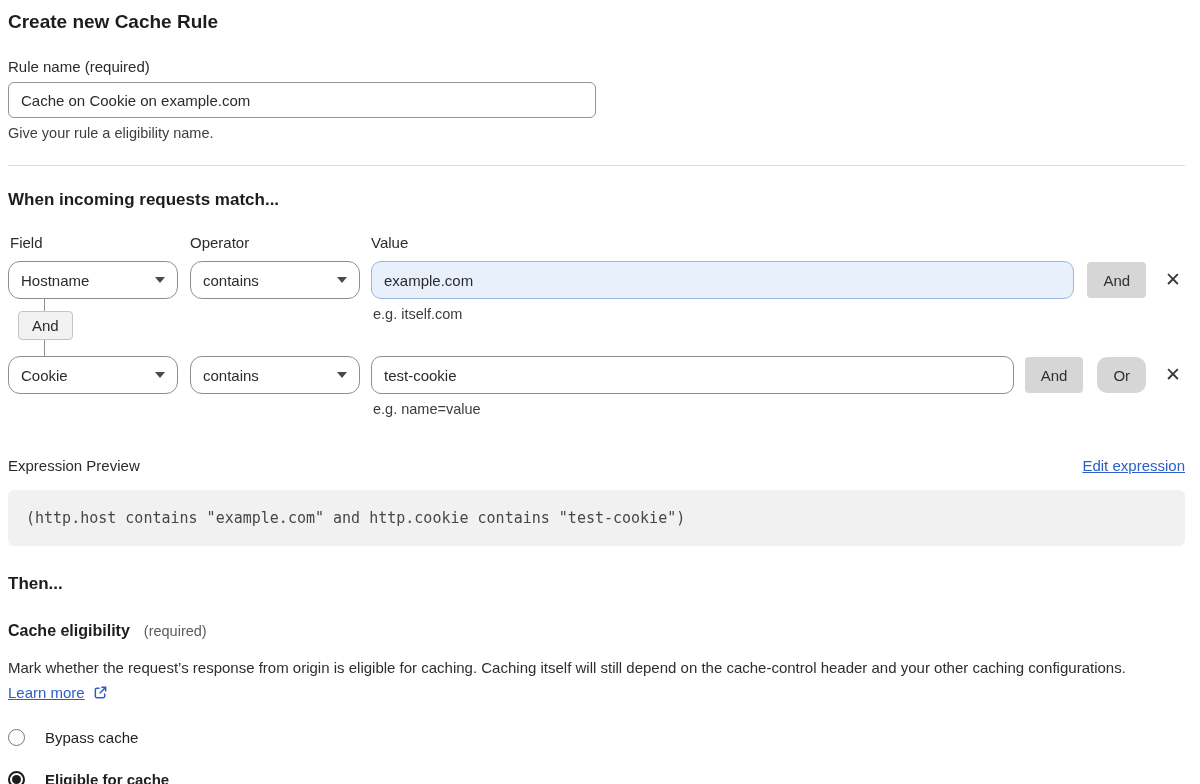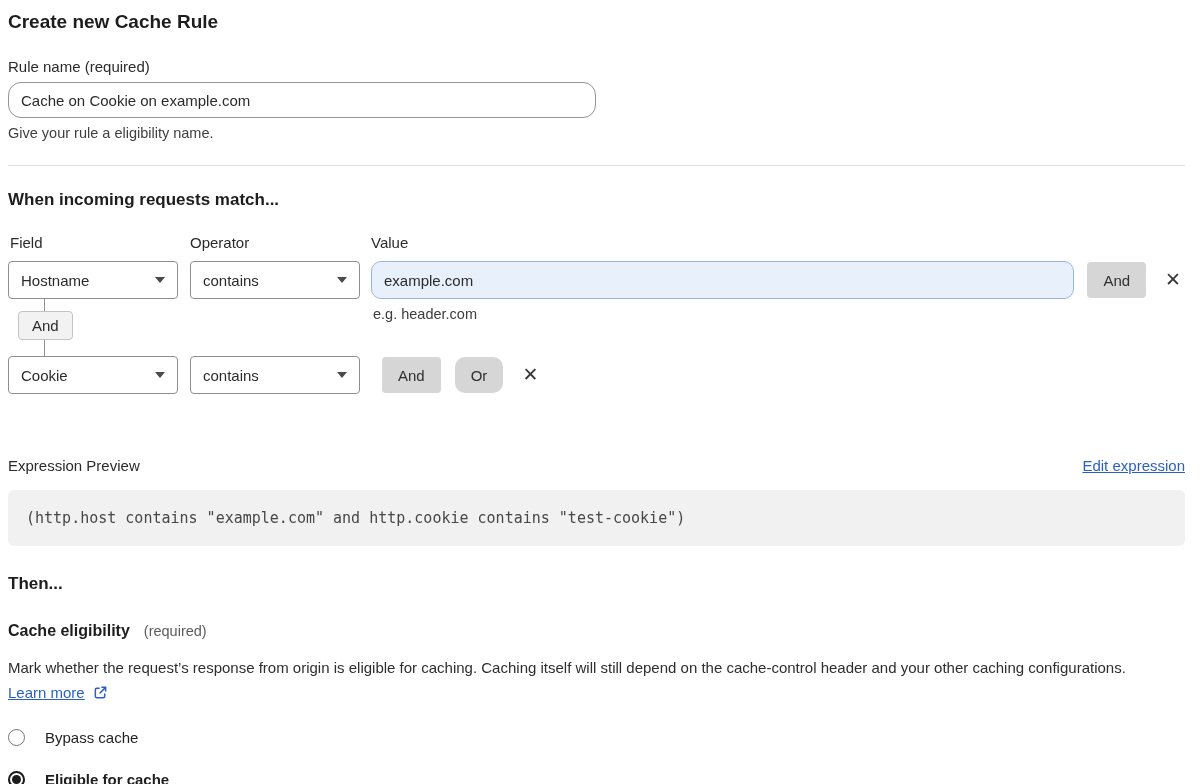--- a/index.html
+++ b/index.html
@@ -13,36 +13,36 @@
     overflow: hidden;
   }
   h1.page-title {
     font-size: 19px; font-weight: bold; color: #1d1d1d;
     margin: 2px 0 0 0; line-height: 24px;
   }
   .form-label { display: block; margin-top: 24px; font-size: 15px; color: #2b2b2b; }
   .rule-name-input {
     display: block; margin-top: 7px;
     width: 588px; height: 36px;
-    border: 1px solid #949494; border-radius: 13px;
+    border: 1px solid #949494; border-radius: 6px;
     padding: 0 12px; font-size: 15px; color: #2b2b2b;
     font-family: "Liberation Sans", sans-serif;
     background: #fff; outline: none;
   }
   .help-text { margin-top: 7px; font-size: 14.5px; color: #3f3f3f; }
   hr.section-divider { border: none; border-top: 1px solid #dcdcdc; margin: 24px 0 0 0; }
   h2.section-heading { font-size: 17px; font-weight: bold; color: #1d1d1d; margin: 24px 0 0 0; }
   .col-labels { display: flex; margin: 24px 0 10px 0; font-size: 15px; color: #2b2b2b; }
   .col-labels .cl-field { width: 182px; padding-left: 2px; }
   .col-labels .cl-operator { width: 181px; }
   .cond-row { display: flex; align-items: flex-start; }
   .select-box {
     display: flex; justify-content: space-between; align-items: center;
     width: 170px; height: 38px; flex: none;
-    border: 1px solid #8f8f8f; border-radius: 4px;
+    border: 1px solid #8f8f8f; border-radius: 12px;
     padding: 0 12px; background: #fff; cursor: pointer;
     font-size: 15px; color: #2b2b2b;
   }
   .select-field { margin-right: 12px; }
   .select-operator { margin-right: 11px; }
   .caret {
     width: 0; height: 0;
     border-left: 5px solid transparent; border-right: 5px solid transparent;
     border-top: 6px solid #4a4a4a;
   }
@@ -127,39 +127,43 @@
   <div class="select-box select-field">
     <span>Hostname</span>
     <span class="caret"></span>
   </div>
   <div class="select-box select-operator">
     <span>contains</span>
     <span class="caret"></span>
   </div>
   <div class="value-col">
     <input class="value-input focused" type="text" value="example.com" style="">
-    <div class="hint">e.g. header.com</div>
+    <div class="hint">e.g. itself.com</div>
   </div>
   <button class="op-btn">And</button>
   <button class="x-btn"><span>✕</span></button>
 </div>
 
 <div class="connector-band">
   <div class="connector-line"></div>
   <div class="and-chip">And</div>
 </div>
 
 <div class="cond-row row2">
   <div class="select-box select-field">
     <span>Cookie</span>
     <span class="caret"></span>
   </div>
   <div class="select-box select-operator">
     <span>contains</span>
     <span class="caret"></span>
+  </div>
+  <div class="value-col">
+    <input class="value-input" type="text" value="test-cookie" style="">
+    <div class="hint">e.g. name=value</div>
   </div>
   <button class="op-btn">And</button>
   <button class="op-btn">Or</button>
   <button class="x-btn"><span>✕</span></button>
 </div>
 
 <div class="expr-header">
   <div class="expr-label">Expression Preview</div>
   <a class="text-link">Edit expression</a>
 </div>

